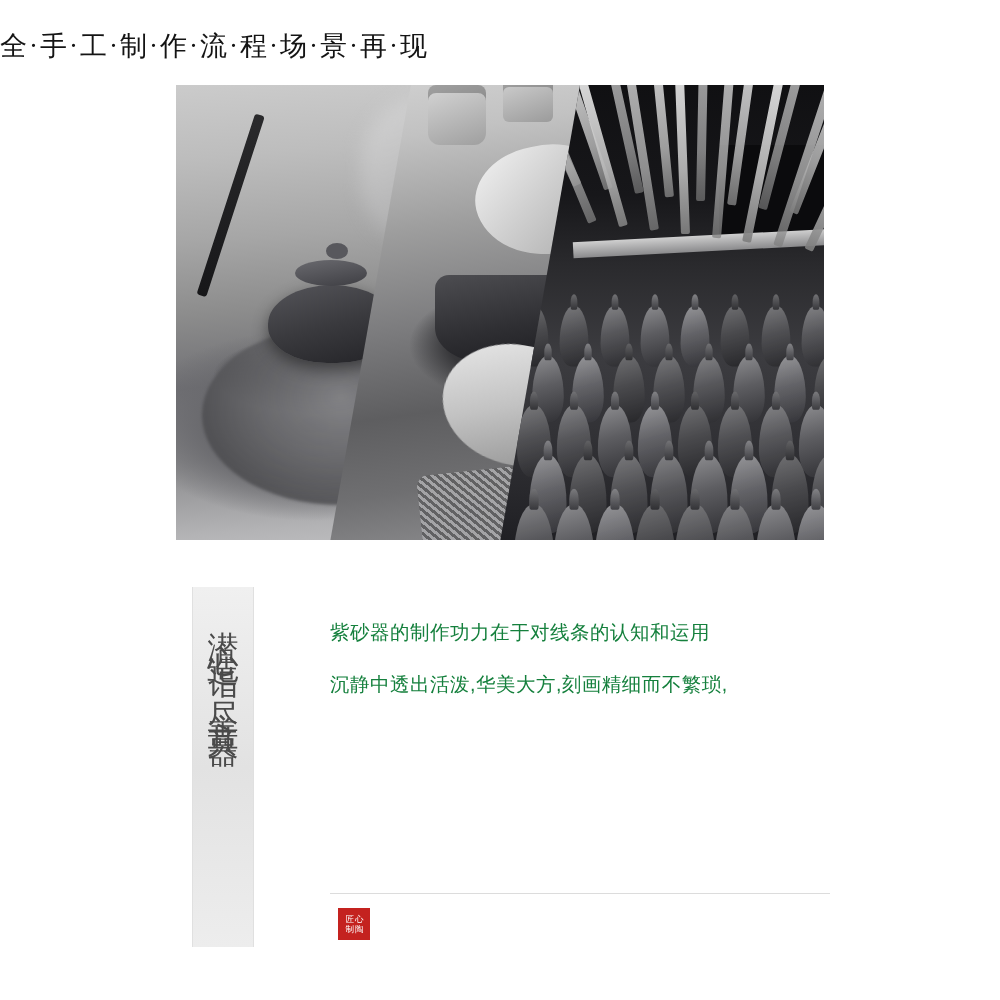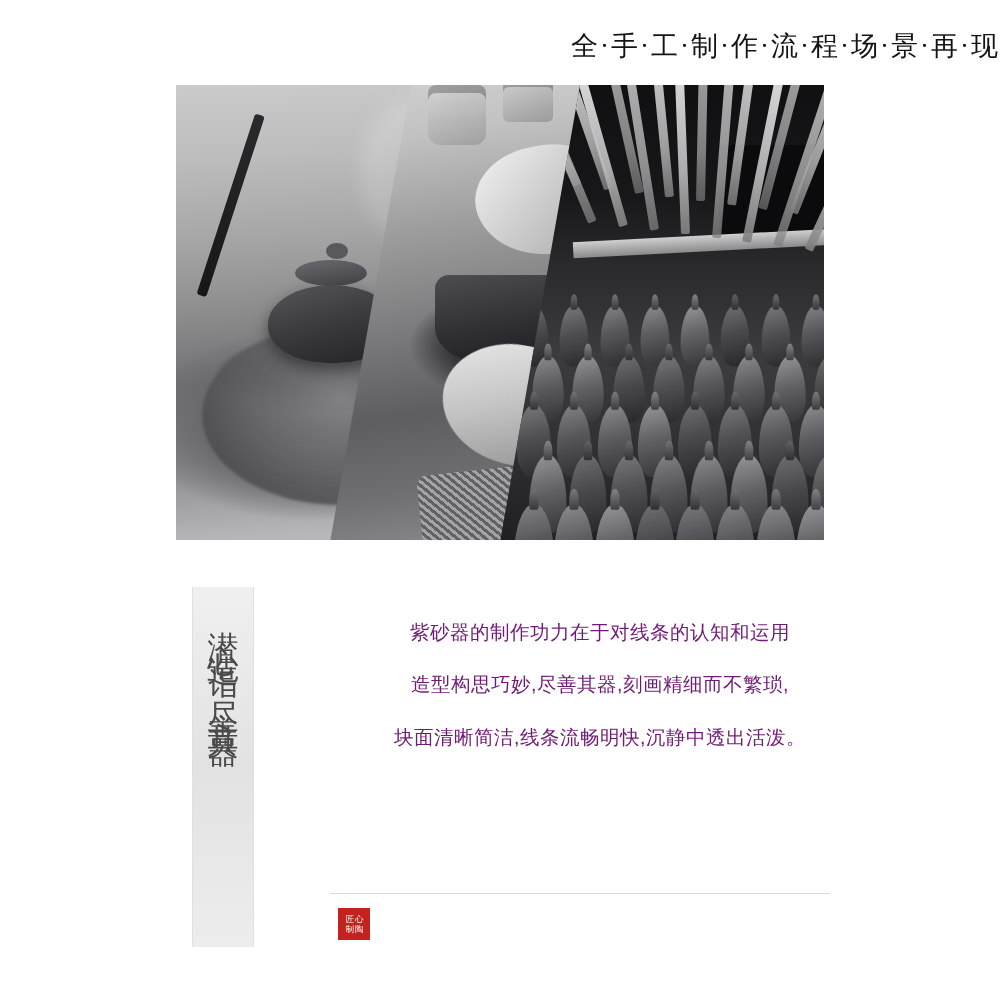--- a/index.html
+++ b/index.html
@@ -11,21 +11,21 @@
     width: 1000px;
     height: 1000px;
     font-family: "Liberation Sans", sans-serif;
     color: #1a1a1a;
     overflow: hidden;
     position: relative;
   }
 
   
   .headline {
-    text-align: right;
+    text-align: left;
     font-size: 27px;
     letter-spacing: 2px;
     color: #141414;
     font-weight: 500;
     padding-top: 28px;
     font-family: "Liberation Serif", serif;
   }
 
   
   .photo-band {
@@ -289,24 +289,23 @@
   .paragraph {
     position: absolute;
     left: 330px;
     top: 46px;
     width: 540px;
   }
   .paragraph p {
     margin: 0 0 30px 0;
     font-size: 19.5px;
     line-height: 1.15;
-    color: #701a75;
+    color: #15803d;
     font-family: "Liberation Sans", sans-serif;
     letter-spacing: .5px;
-    text-align: center;
   }
   .divider {
     position: absolute;
     left: 330px;
     top: 318px;
     width: 500px;
     height: 1px;
     background: #dcdcdc;
   }
   .seal {
@@ -428,22 +427,21 @@
 
 <div class="bottom">
 
   <div class="vtitle">
     <span class="v1">潜心造诣</span>
     <span class="v2">尽善其器</span>
   </div>
 
   <div class="paragraph">
     <p>紫砂器的制作功力在于对线条的认知和运用</p>
-    <p>造型构思巧妙,尽善其器,刻画精细而不繁琐,</p>
-    <p>块面清晰简洁,线条流畅明快,沉静中透出活泼。</p>
+    <p>沉静中透出活泼,华美大方,刻画精细而不繁琐,</p>
   </div>
 
   <div class="divider"></div>
 
   <div class="seal">
     <div class="seal-grid">
       <span>匠</span>
       <span>心</span>
       <span>制</span>
       <span>陶</span>

